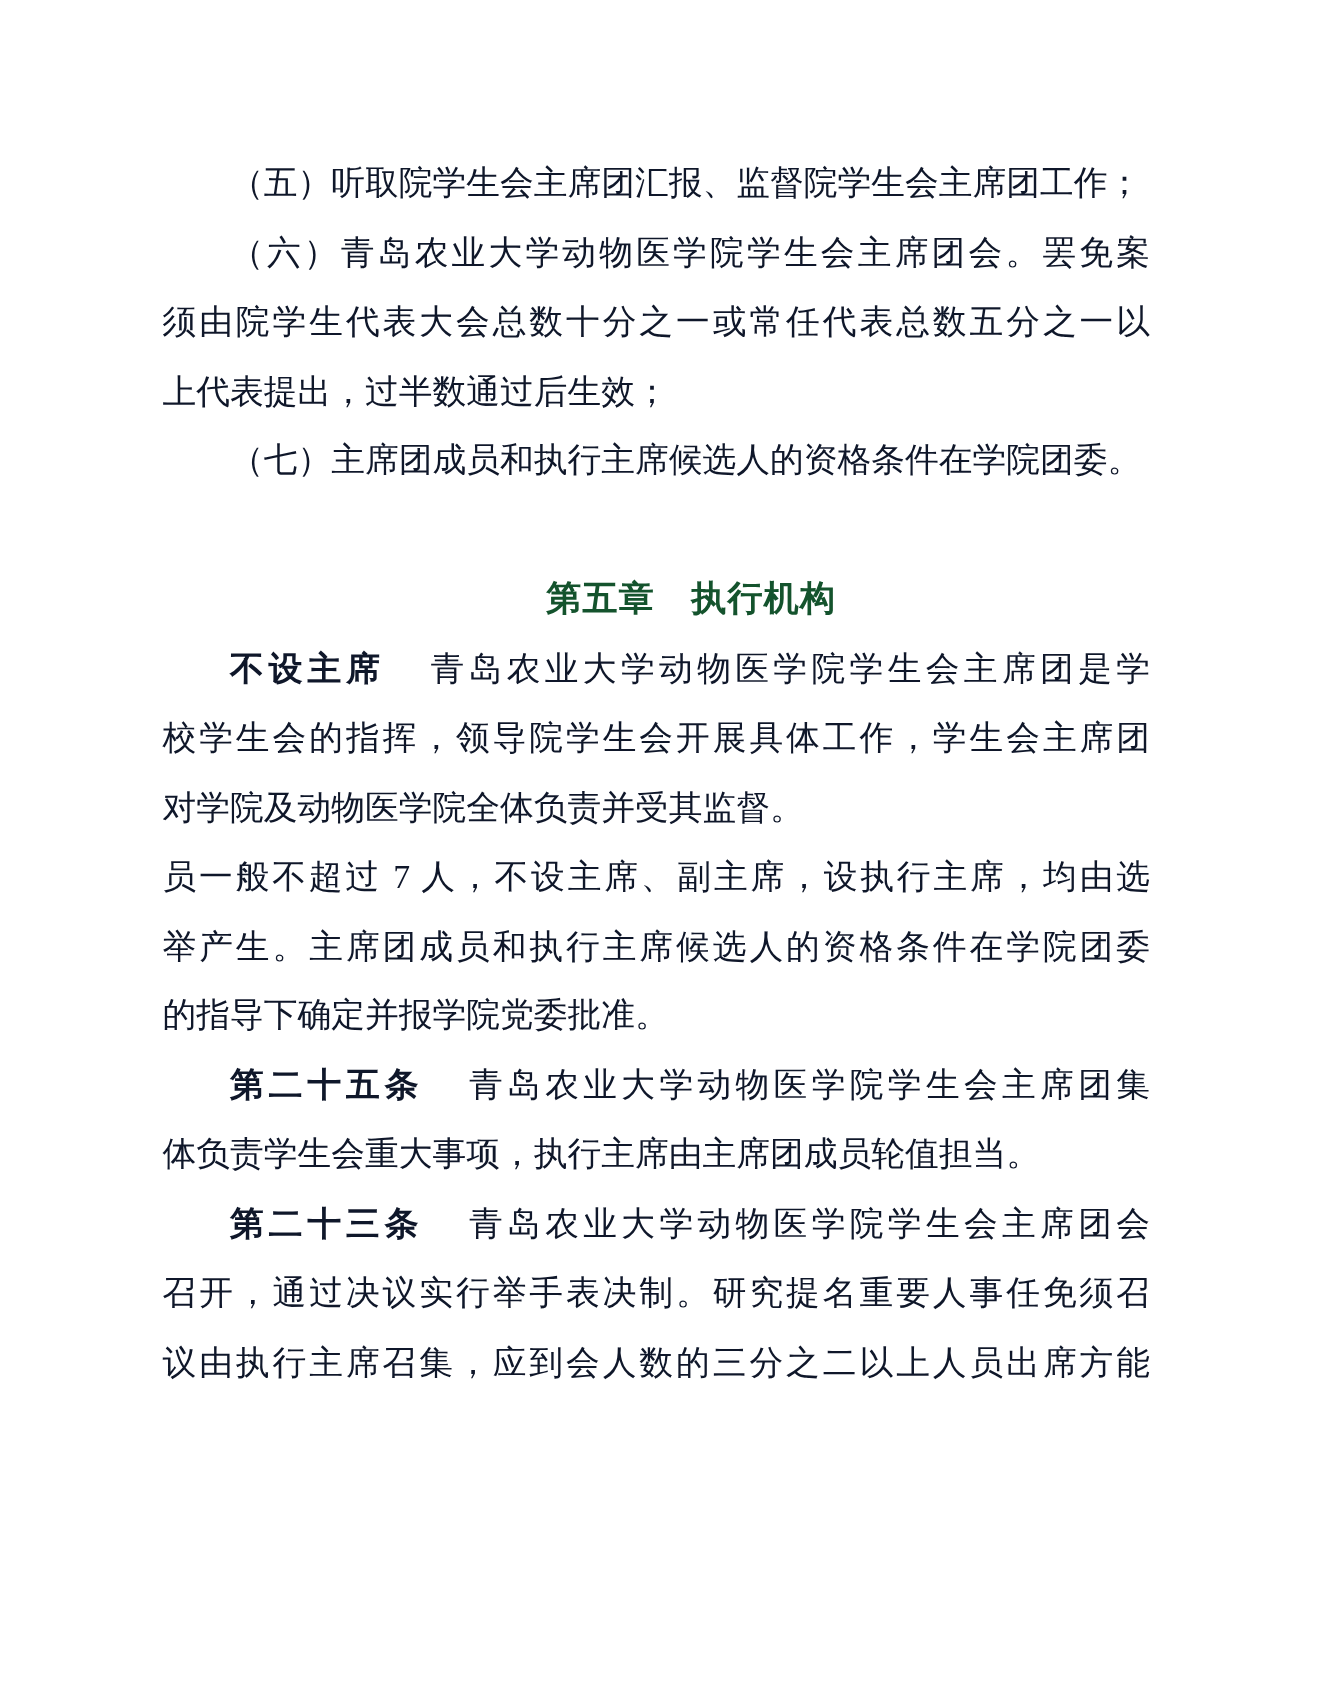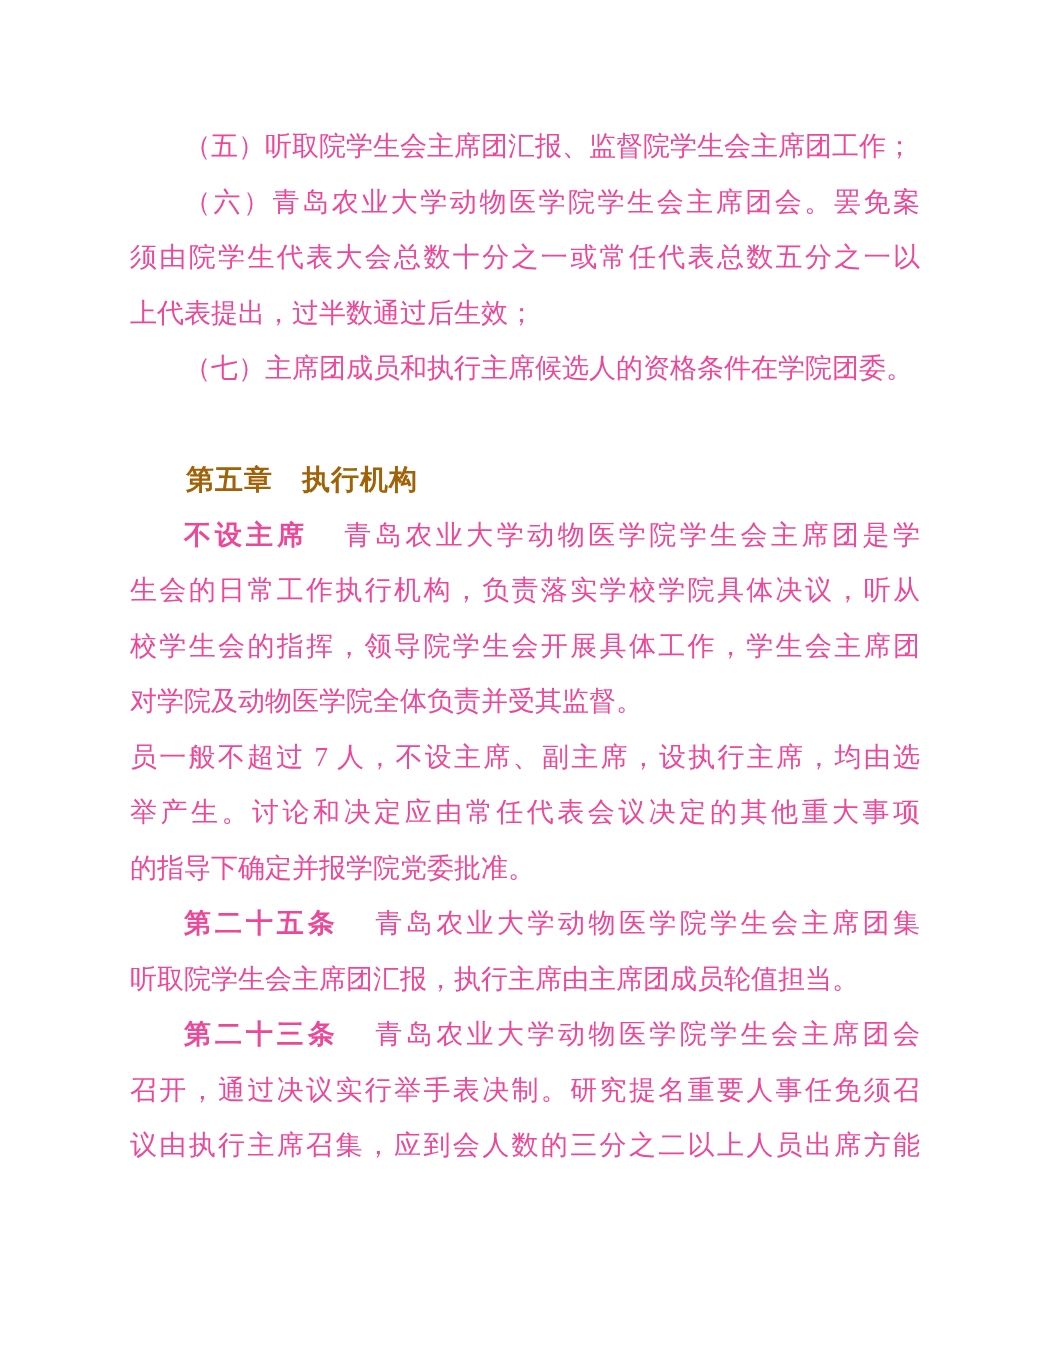--- a/index.html
+++ b/index.html
@@ -22,43 +22,43 @@
     top: 119px;
     left: 130px;
     width: 790px;
     color: #1c1c1c;
   }
   .para { margin: 0; padding: 0; }
   .line {
     font-size: 27px;
     line-height: 55.5px;
     white-space: nowrap;
-    color: #ec4899;
+    color: #0f172a;
   }
   
   .line.fill {
     white-space: normal;
     text-align: justify;
     text-align-last: justify;
   }
   .indent { text-indent: 2em; }
   .blank { height: 55.5px; }
   .lead {
     font-weight: 700;
     margin-right: 1.35em;
     letter-spacing: 0.5px;
   }
   .chapter {
     font-size: 28px;
     font-weight: 700;
     line-height: 55.5px;
-    text-align: left;
+    text-align: center;
     text-indent: 2em;
     letter-spacing: 1px;
-    color: #a16207;
+    color: #14532d;
   }
 </style>
 </head>
 <body>
 
 <div class="page">
   <div class="content">
 
     <div class="para">
       <div class="line indent">（五）听取院学生会主席团汇报、监督院学生会主席团工作；</div>
@@ -73,34 +73,33 @@
     <div class="para">
       <div class="line indent">（七）主席团成员和执行主席候选人的资格条件在学院团委。</div>
     </div>
 
     <div class="line blank"></div>
 
     <div class="chapter">第五章　执行机构</div>
 
     <div class="para">
       <div class="line indent fill"><b class="lead">不设主席</b><span>青岛农业大学动物医学院学生会主席团是学</span></div>
-      <div class="line fill">生会的日常工作执行机构，负责落实学校学院具体决议，听从</div>
       <div class="line fill">校学生会的指挥，领导院学生会开展具体工作，学生会主席团</div>
       <div class="line">对学院及动物医学院全体负责并受其监督。</div>
     </div>
 
     <div class="para">
       <div class="line fill">员一般不超过 7 人，不设主席、副主席，设执行主席，均由选</div>
-      <div class="line fill">举产生。讨论和决定应由常任代表会议决定的其他重大事项</div>
+      <div class="line fill">举产生。主席团成员和执行主席候选人的资格条件在学院团委</div>
       <div class="line">的指导下确定并报学院党委批准。</div>
     </div>
 
     <div class="para">
       <div class="line indent fill"><b class="lead">第二十五条</b><span>青岛农业大学动物医学院学生会主席团集</span></div>
-      <div class="line">听取院学生会主席团汇报，执行主席由主席团成员轮值担当。</div>
+      <div class="line">体负责学生会重大事项，执行主席由主席团成员轮值担当。</div>
     </div>
 
     <div class="para">
       <div class="line indent fill"><b class="lead">第二十三条</b><span>青岛农业大学动物医学院学生会主席团会</span></div>
       <div class="line fill">召开，通过决议实行举手表决制。研究提名重要人事任免须召</div>
       <div class="line fill">议由执行主席召集，应到会人数的三分之二以上人员出席方能</div>
     </div>
 
   </div>
 </div>

